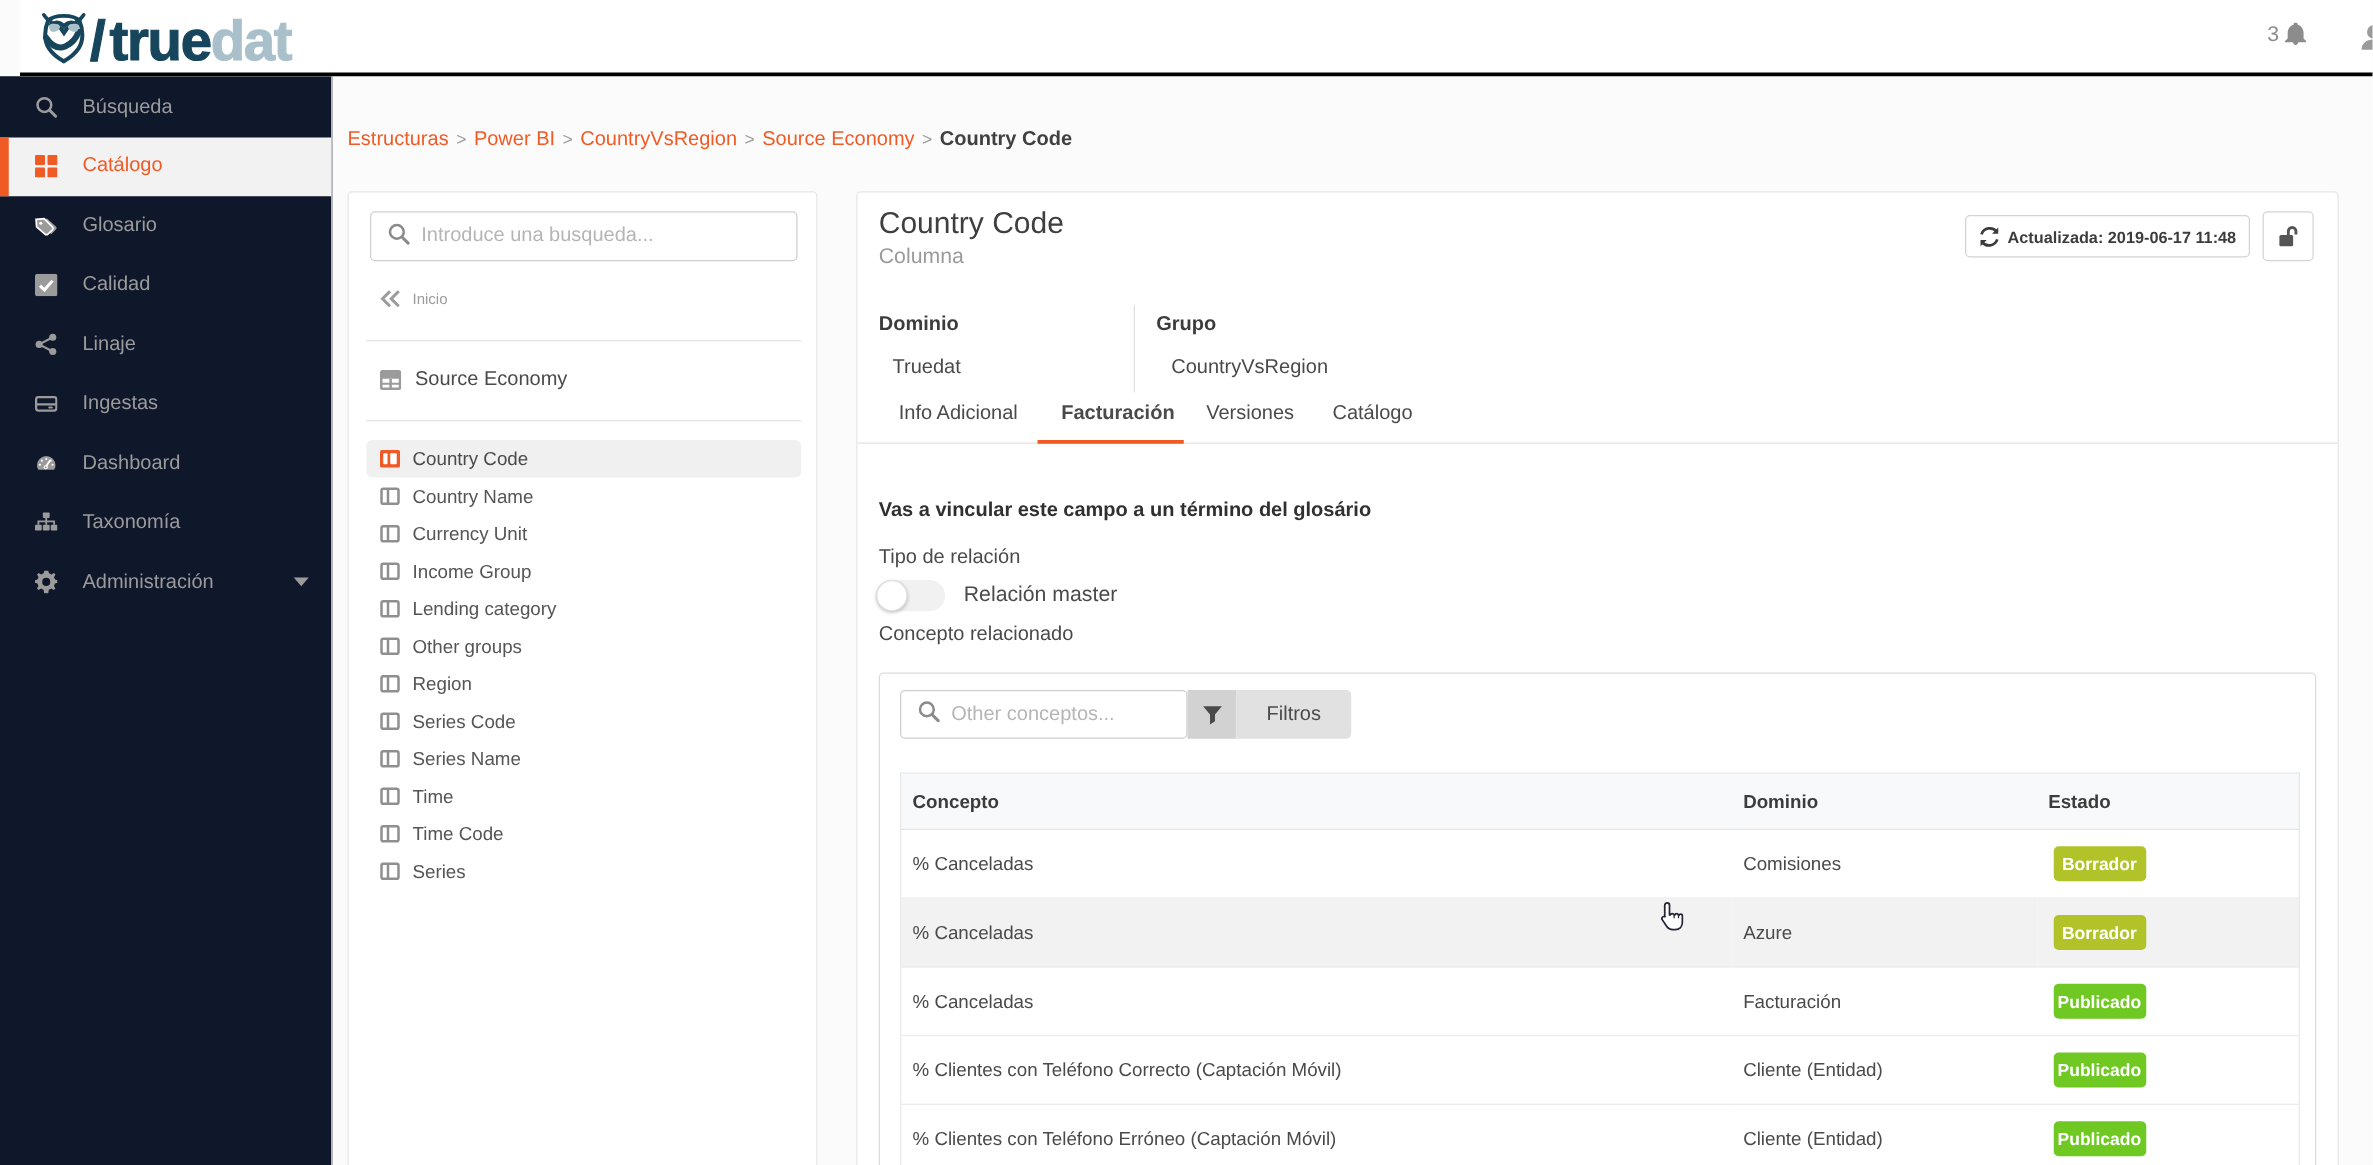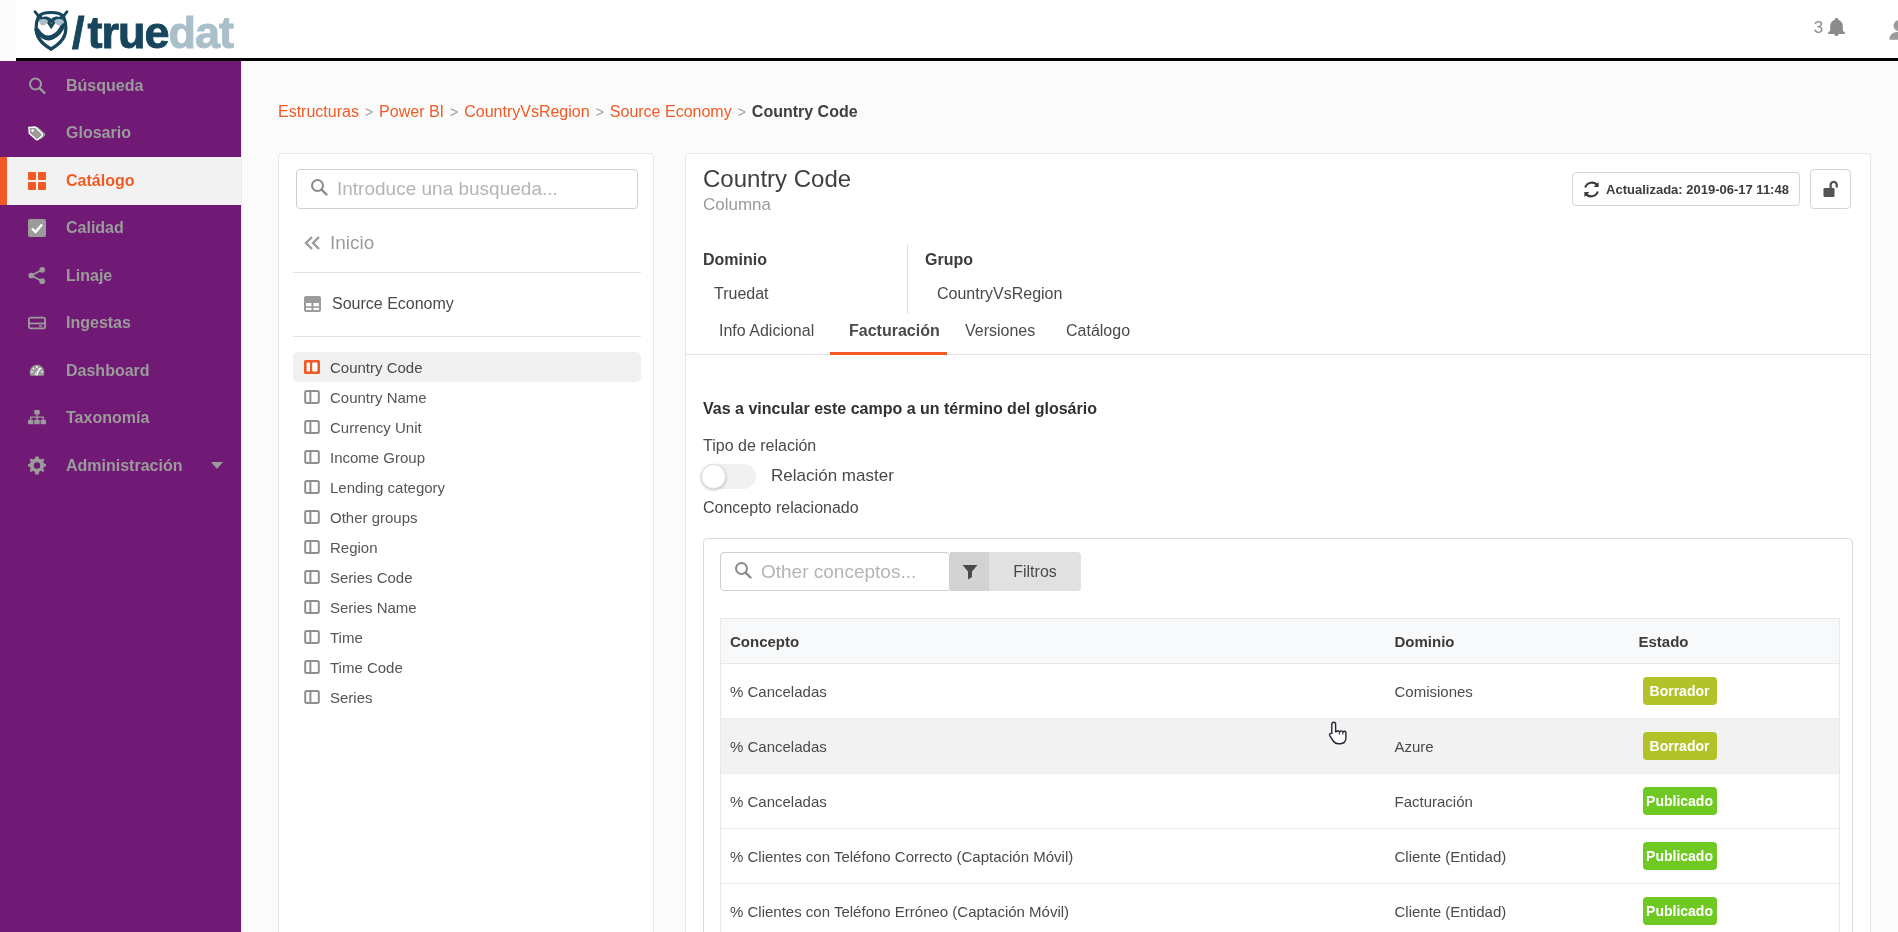--- a/index.html
+++ b/index.html
@@ -8,21 +8,21 @@
   body { font-family:"Liberation Sans", sans-serif; background:#fbfbfb; color:#4a4a4a; position:relative; }
   .abs { position:absolute; }
 
   
   #header { position:absolute; left:16px; top:0; width:1898px; height:61px; background:#fff; border-bottom:3px solid #000000; z-index:5; }
   #logo { position:absolute; left:17px; top:6px; }
   #bellwrap { position:absolute; right:69px; top:18px; color:#8c8c8c; font-size:17px; }
   #usericon { position:absolute; right:2px; top:17px; }
 
   
-  #sidebar { position:absolute; left:0; top:61px; width:242px; height:871px; background:#701a75; border-right:1px solid #e8e8e8; z-index:4; padding-top:1px;font-weight:bold; }
+  #sidebar { position:absolute; left:0; top:61px; width:266px; height:871px; background:#0f172a; border-right:1px solid #e8e8e8; z-index:4; padding-top:1px; }
   .mitem { position:relative; height:47.5px; display:flex; align-items:center; color:#9b9b9b; font-size:16px; }
   .mitem .micon { width:18px; height:18px; margin-left:28px; flex:0 0 18px; display:flex; align-items:center; justify-content:center; }
   .mitem .mtxt { margin-left:20px; }
   .mitem.active { background:#f2f2f2; color:#f05a24; }
   .mitem.active::before { content:""; position:absolute; left:0; top:0; width:7px; height:100%; background:#f05a24; }
   .caret { position:absolute; right:18px; top:20px; width:0; height:0; border-left:6px solid transparent; border-right:6px solid transparent; border-top:7px solid #9b9b9b; }
 
   
   #breadcrumb { position:absolute; left:278px; top:103px; font-size:16px; color:#9b9b9b; }
   #breadcrumb a { color:#f05a24; text-decoration:none; }
@@ -31,22 +31,22 @@
 
   
   .card { position:absolute; background:#fff; border:1px solid #e6e6e6; border-radius:4px; }
   #leftcard { left:278px; top:153px; width:376px; height:810px; }
   #rightcard { left:685px; top:153px; width:1186px; height:810px; }
 
   
   .searchbox { display:flex; align-items:center; border:1px solid #cfcfcf; border-radius:4px; background:#fff; }
   #lsearch { position:absolute; left:17px; top:15px; width:342px; height:40px; }
   .searchbox .sicon { margin-left:13px; }
-  .searchbox .ph { color:#b5b5b5; font-size:19px; margin-left:9px; }
-  #inicio { position:absolute; left:25px; top:78px; color:#9b9b9b; font-size:19px; display:flex; align-items:center; }
+  .searchbox .ph { color:#b5b5b5; font-size:16px; margin-left:9px; }
+  #inicio { position:absolute; left:25px; top:78px; color:#9b9b9b; font-size:12px; display:flex; align-items:center; }
   #lsep1 { position:absolute; left:14px; top:118px; width:348px; height:1px; background:#e3e3e3; }
   #srceco { position:absolute; left:25px; top:141px; display:flex; align-items:center; color:#4a4a4a; font-size:16px; }
   #lsep2 { position:absolute; left:14px; top:182px; width:348px; height:1px; background:#e3e3e3; }
   #collist { position:absolute; left:14px; top:198px; width:348px; }
   .citem { height:30px; display:flex; align-items:center; color:#555; font-size:15px; border-radius:5px; }
   .citem .cicon { margin-left:11px; flex:0 0 16px; height:16px; }
   .citem .ctxt { margin-left:10px; }
   .citem.sel { background:#f0f0f0; color:#4a4a4a; }
 
   
@@ -118,42 +118,42 @@
 <div id="sidebar">
   <div class="mitem">
       <span class="micon">
         <svg width="19" height="19" viewBox="0 0 18 18">
           <circle cx="7.5" cy="7.5" r="5.5" fill="none" stroke="#9b9b9b" stroke-width="2"></circle>
           <line x1="11.8" y1="11.8" x2="16.5" y2="16.5" stroke="#9b9b9b" stroke-width="2.4" stroke-linecap="round"></line>
         </svg>
       </span>
       <span class="mtxt">Búsqueda</span>
     </div>
-  <div class="mitem">
-      <span class="micon">
-        <svg width="21" height="20" viewBox="0 0 21 20">
-          <path fill="#9b9b9b" d="M8 3.2 L11.5 3 L19.5 10.2 a2 2 0 0 1 0.1 2.9 L14.9 17.6 Z"></path>
-          <path fill="#9b9b9b" stroke="#fff" stroke-width="1.6" d="M1 3.5 L8.5 3 L16.2 10.6 a2 2 0 0 1 0 2.85 L12.1 17.3 a2 2 0 0 1 -2.85 0 L1.5 10.5 Z"></path>
-          <circle cx="5.4" cy="7.2" r="1.5" fill="#fff"></circle>
-        </svg>
-      </span>
-      <span class="mtxt">Glosario</span>
-    </div>
   <div class="mitem active">
       <span class="micon">
         <svg width="18" height="18" viewBox="0 0 18 18">
           <g fill="#f05a24">
             <rect x="0" y="0" width="8" height="8" rx="1"></rect>
             <rect x="10" y="0" width="8" height="8" rx="1"></rect>
             <rect x="0" y="10" width="8" height="8" rx="1"></rect>
             <rect x="10" y="10" width="8" height="8" rx="1"></rect>
           </g>
         </svg>
       </span>
       <span class="mtxt">Catálogo</span>
+    </div>
+  <div class="mitem">
+      <span class="micon">
+        <svg width="21" height="20" viewBox="0 0 21 20">
+          <path fill="#9b9b9b" d="M8 3.2 L11.5 3 L19.5 10.2 a2 2 0 0 1 0.1 2.9 L14.9 17.6 Z"></path>
+          <path fill="#9b9b9b" stroke="#fff" stroke-width="1.6" d="M1 3.5 L8.5 3 L16.2 10.6 a2 2 0 0 1 0 2.85 L12.1 17.3 a2 2 0 0 1 -2.85 0 L1.5 10.5 Z"></path>
+          <circle cx="5.4" cy="7.2" r="1.5" fill="#fff"></circle>
+        </svg>
+      </span>
+      <span class="mtxt">Glosario</span>
     </div>
   <div class="mitem">
       <span class="micon">
         <svg width="18" height="18" viewBox="0 0 18 18">
           <rect x="0" y="0" width="18" height="18" rx="2" fill="#9b9b9b"></rect>
           <path d="M4 9.5 L7.5 13 L14 5.5" fill="none" stroke="#fff" stroke-width="2.4"></path>
         </svg>
       </span>
       <span class="mtxt">Calidad</span>
     </div>

